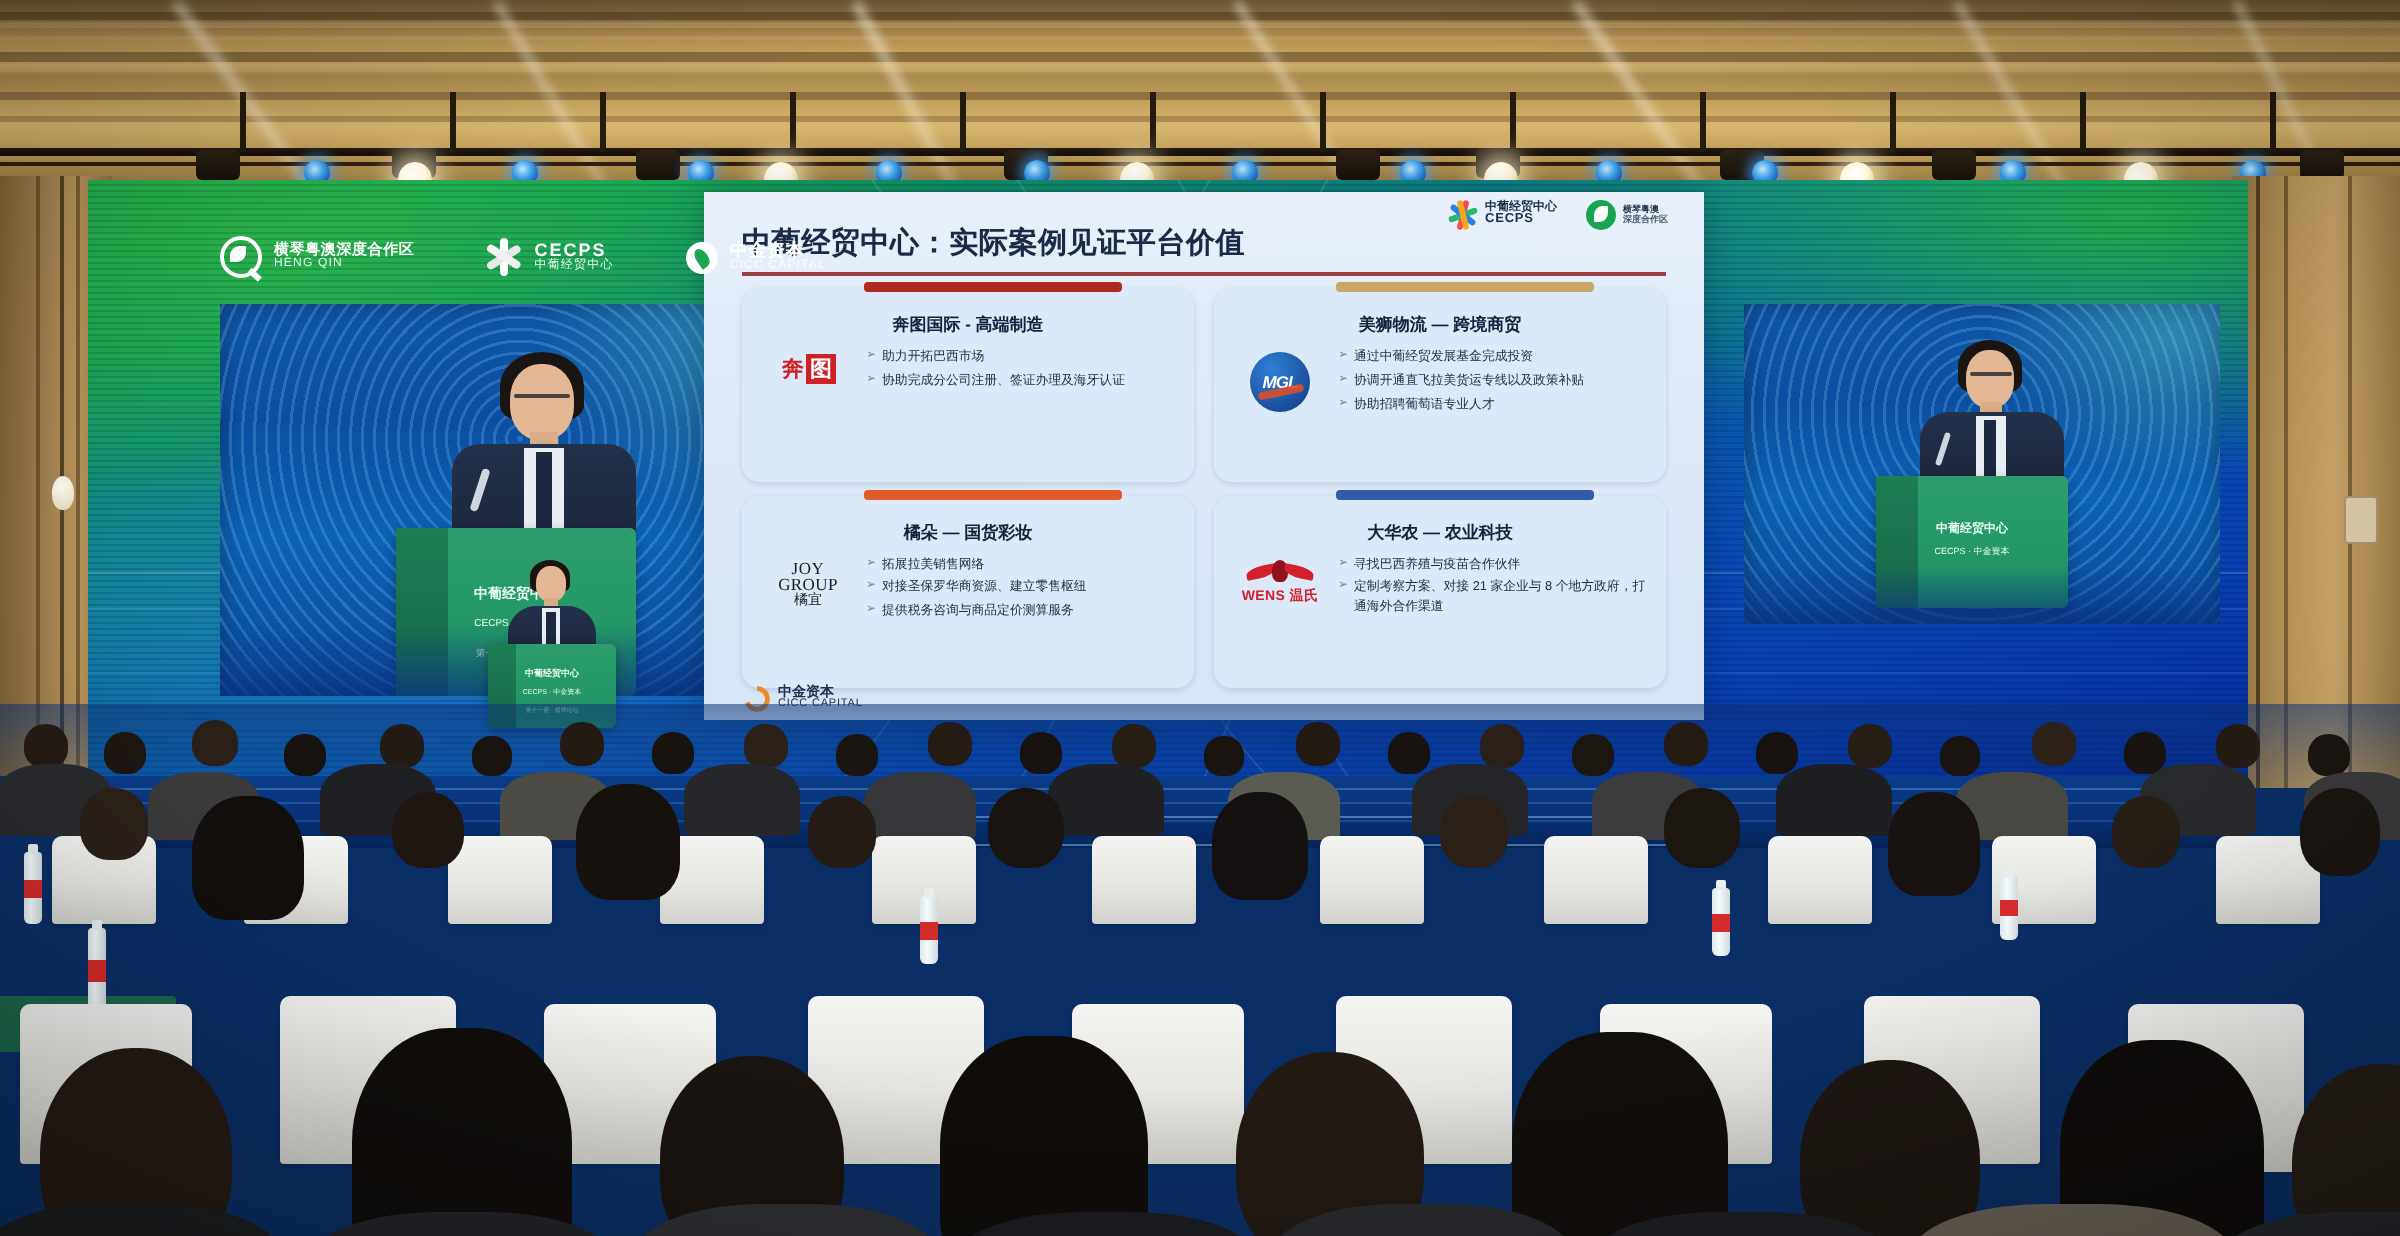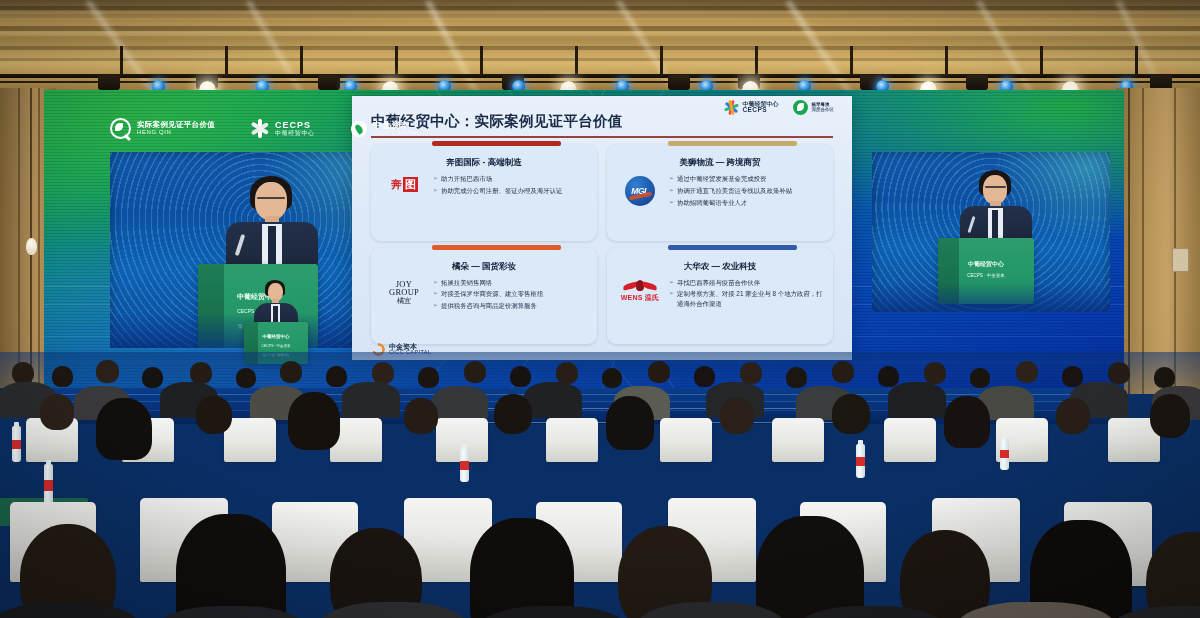--- a/index.html
+++ b/index.html
@@ -320,21 +320,21 @@
     <div class="led-hstripe" style="left:0;top:246px;width:100%;opacity:.55;"></div>
     <div class="led-hstripe" style="left:0;top:272px;width:100%;opacity:.45;"></div>
     <div class="led-scan"></div>
 
     <div class="wall-logos">
       <div class="wl">
         <div class="q-mark">
             <span class="q-leaf"></span>
           </div>
         <div class="wl-txt">
-          <div class="wl-t1">实际案例见证平台价值</div>
+          <div class="wl-t1">横琴粤澳深度合作区</div>
           <div class="wl-t2">HENG QIN</div>
         </div>
       </div>
       <div class="wl">
         <div class="star-ico">
             <i></i>
             <i></i>
             <i></i>
           </div>
         <div class="wl-txt">

